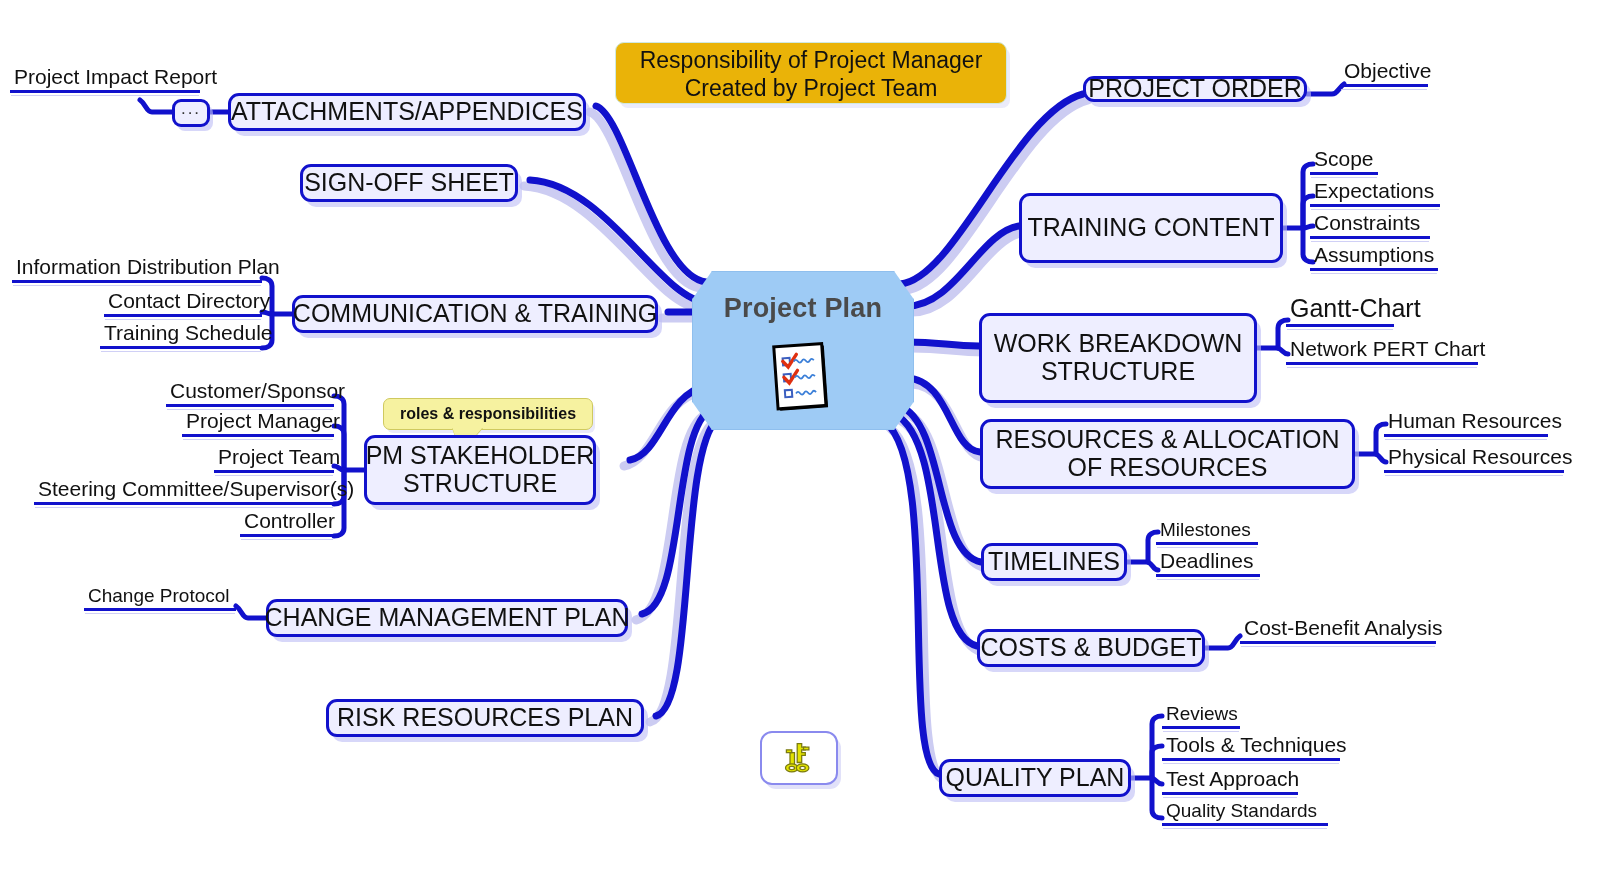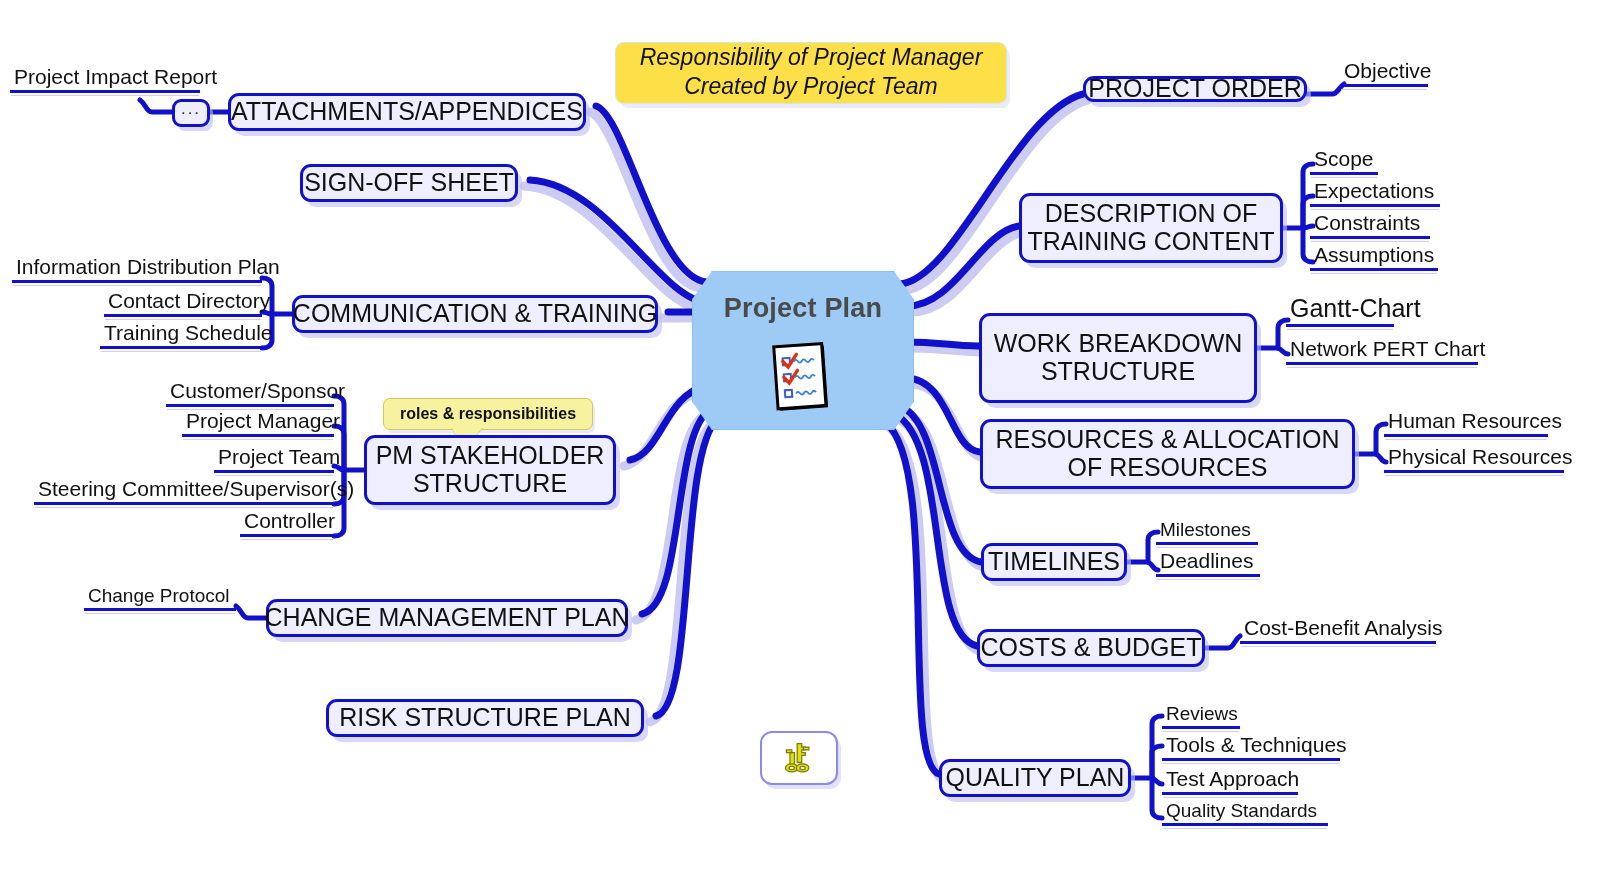--- a/index.html
+++ b/index.html
@@ -85,24 +85,24 @@
     letter-spacing:.2px;
   }
   #central .cicon{
     position:absolute;left:50%;top:70px;transform:translateX(-50%);
     width:66px;height:74px;
   }
 
   
   #header-callout{
     position:absolute;left:615px;top:42px;width:390px;height:60px;
-    background:#fde047;border:1px solid #cfe9e2;border-radius:9px;
+    background:#eab308;border:1px solid #cfe9e2;border-radius:9px;
     box-shadow:4px 5px 0 -1px rgba(215,215,245,.5);
-    display:flex;flex-direction:column;align-items:center;justify-content:flex-start;
-    font-size:23px;color:#111;line-height:1.25;font-style:italic;
+    display:flex;flex-direction:column;align-items:center;justify-content:flex-end;
+    font-size:23px;color:#111;line-height:1.25;
   }
 
   
   #roles-note{
     position:absolute;left:383px;top:398px;width:208px;height:30px;
     background:#f6f2a0;border:1px solid #cfc95f;border-radius:7px;
     box-shadow:3px 4px 0 -1px rgba(215,215,245,.55);
     display:flex;align-items:center;justify-content:center;
     font-size:16px;font-weight:bold;color:#111;
   }
@@ -247,21 +247,20 @@
         <ellipse cx="26" cy="31" rx="3" ry="1.8" fill="#ffffff"></ellipse>
       </g>
     </svg>
   </div>
 
   <div class="node topic" style="left:1083px;top:76px;width:224px;height:26px;">
     <span>PROJECT ORDER</span>
   </div>
 
   <div class="node topic two-line" style="left:1019px;top:193px;width:264px;height:70px;flex-direction:column;">
-    <span>DESCRIPTION OF</span>
     <span>TRAINING CONTENT</span>
   </div>
 
   <div class="node topic two-line" style="left:979px;top:313px;width:278px;height:90px;flex-direction:column;">
     <span>WORK BREAKDOWN</span>
     <span>STRUCTURE</span>
   </div>
 
   <div class="node topic two-line" style="left:980px;top:419px;width:375px;height:70px;flex-direction:column;">
     <span>RESOURCES &amp; ALLOCATION</span>
@@ -359,31 +358,31 @@
   </div>
 
   <div class="node topic" style="left:300px;top:164px;width:218px;height:38px;">
     <span>SIGN-OFF SHEET</span>
   </div>
 
   <div class="node topic" style="left:292px;top:295px;width:366px;height:38px;">
     <span>COMMUNICATION &amp; TRAINING</span>
   </div>
 
-  <div class="node topic two-line" style="left:364px;top:435px;width:252px;height:70px;flex-direction:column;">
+  <div class="node topic two-line" style="left:364px;top:435px;width:232px;height:70px;flex-direction:column;">
     <span>PM STAKEHOLDER</span>
     <span>STRUCTURE</span>
   </div>
 
   <div class="node topic" style="left:266px;top:599px;width:362px;height:38px;">
     <span>CHANGE MANAGEMENT PLAN</span>
   </div>
 
   <div class="node topic" style="left:326px;top:699px;width:318px;height:38px;">
-    <span>RISK STRUCTURE PLAN</span>
+    <span>RISK RESOURCES PLAN</span>
   </div>
 
   <div class="sub" style="left:10px;top:66px;">
     <span class="txt">Project Impact Report</span>
     <span class="rule" style="width:190px;"></span>
   </div>
 
   <div class="sub" style="left:12px;top:256px;">
     <span class="txt">Information Distribution Plan</span>
     <span class="rule" style="width:250px;"></span>

